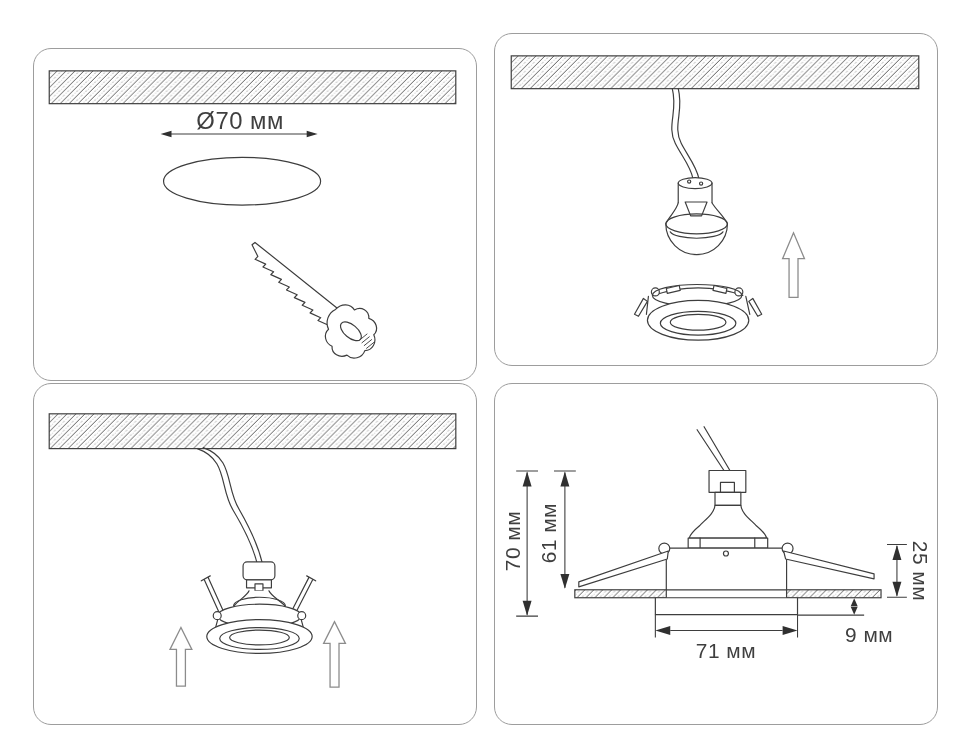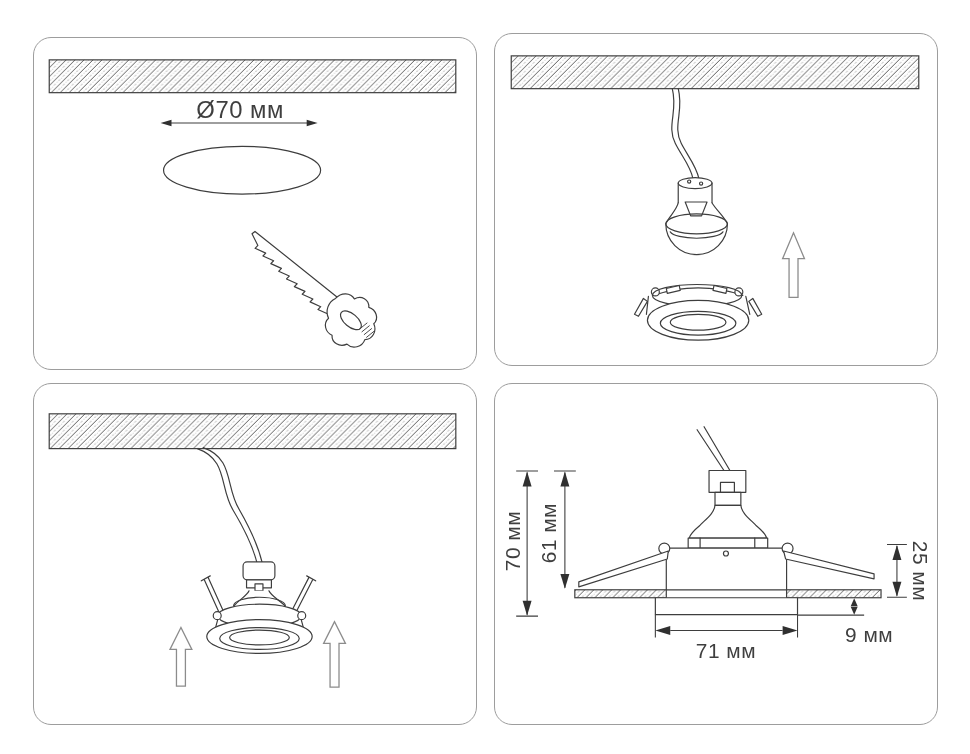--- a/index.html
+++ b/index.html
@@ -9,21 +9,21 @@
     font-family:"Liberation Sans", sans-serif;
   }
   .panel {
     position:absolute;
     border:1.5px solid #9d9d9d;
     border-radius:18px;
     background:#ffffff;
     box-sizing:border-box;
     overflow:hidden;
   }
-  #panel-1 { left:33px;  top:37px;  width:444px; height:333px; }
+  #panel-1 { left:33px;  top:48px;  width:444px; height:333px; }
   #panel-2 { left:494px; top:33px;  width:444px; height:333px; }
   #panel-3 { left:33px;  top:383px; width:444px; height:342px; }
   #panel-4 { left:494px; top:383px; width:444px; height:342px; }
   svg.art { display:block; width:100%; height:100%; }
 
   .ln   { stroke:#3e3e3e; stroke-width:1.2; fill:none; stroke-linecap:round; stroke-linejoin:round; }
   .lnw  { stroke:#3e3e3e; stroke-width:1.2; fill:#ffffff; stroke-linecap:round; stroke-linejoin:round; }
   .thin { stroke:#4a4a4a; stroke-width:1; fill:none; }
   .dim  { stroke:#3e3e3e; stroke-width:1.1; fill:none; }
   .arr  { fill:#303030; stroke:none; }

